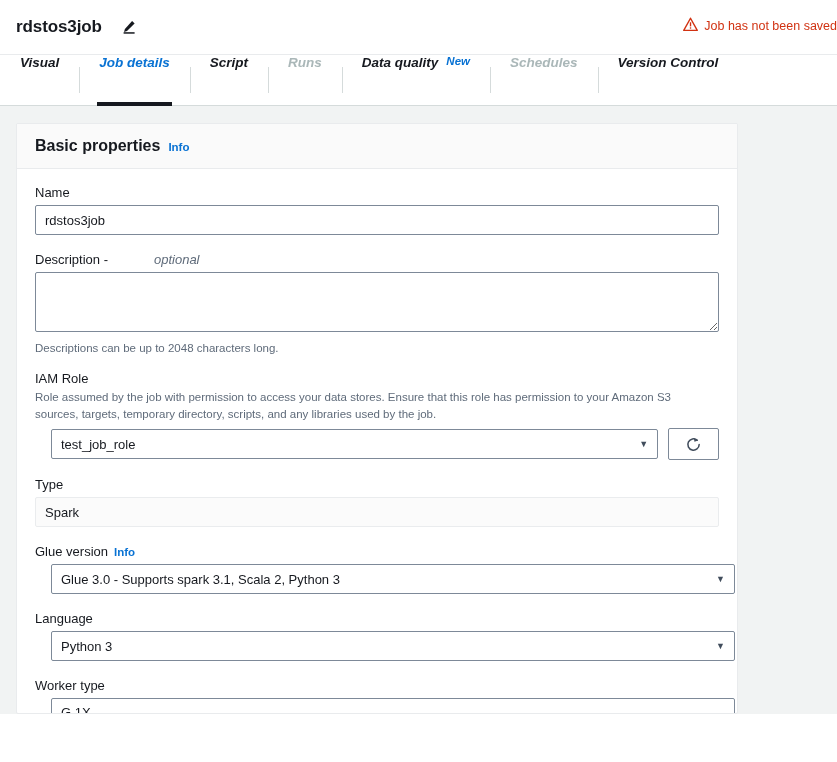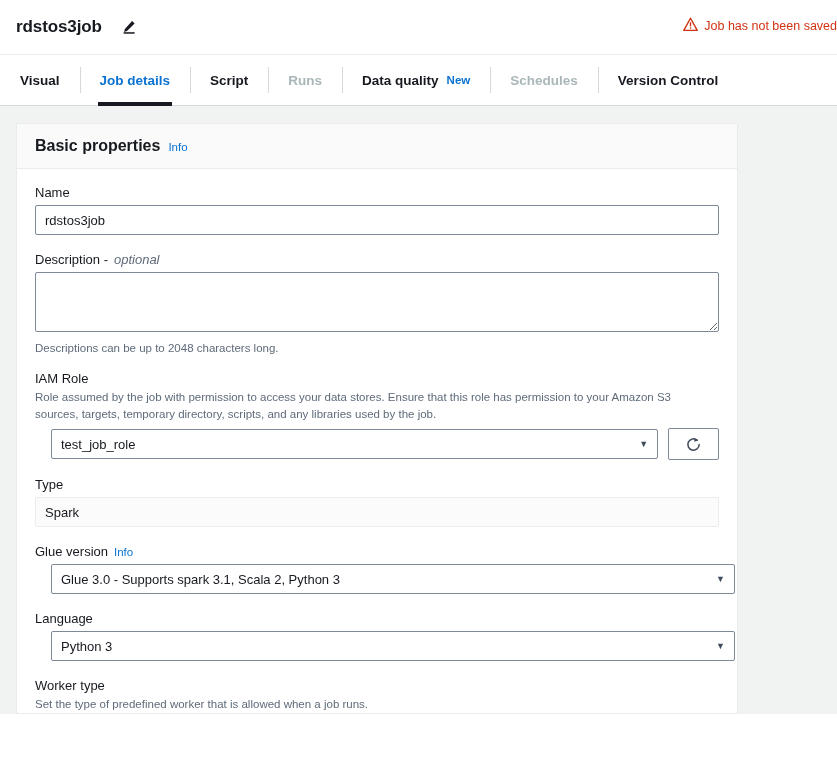--- a/index.html
+++ b/index.html
@@ -55,27 +55,27 @@
     border-top: 1px solid #e9ebed;
     border-bottom: 1px solid #d5dbdb;
     background: #ffffff;
     display: flex;
     align-items: stretch;
     padding-left: 0px;
   }
   .tab {
     position: relative;
     display: flex;
-    align-items: center;
     padding: 0 20px;
     font-size: 13.5px;
     font-weight: bold;
     color: #16191f;
     cursor: pointer;
     white-space: nowrap;
+    font-style: italic;
   }
   .tab + .tab::before {
     content: "";
     position: absolute;
     left: 0; top: 12px; bottom: 12px;
     width: 1px;
     background: #d5dbdb;
   }
   .tab.disabled { color: #aab7b8; cursor: default; }
   .tab.active { color: #0972d3; }
@@ -117,37 +117,37 @@
     gap: 8px;
   }
   .card-header h2 {
     margin: 0;
     font-size: 16px;
     font-weight: bold;
     color: #16191f;
   }
   .info-link {
     font-size: 11.5px;
-    font-weight: normal;
+    font-weight: bold;
     color: #0972d3;
     text-decoration: none;
     cursor: pointer;
   }
   .card-body { padding: 16px 18px 0 18px; }
 
   .field { margin-bottom: 17px; }
   .field-label {
     font-size: 13px;
     color: #16191f;
     margin-bottom: 5px;
     display: flex;
     align-items: baseline;
     gap: 6px;
   }
-  .opt { font-style: italic; color: #5f6b7a; }
+  .opt { font-style: italic; color: #5f6b7a; margin-left: 40px; }
   .field-desc {
     font-size: 11.5px;
     line-height: 1.45;
     color: #5f6b7a;
     margin: -2px 0 6px 0;
     max-width: 648px;
   }
   .field-hint {
     font-size: 11.5px;
     color: #5f6b7a;
@@ -347,21 +347,20 @@
         <div class="select-box">
           <span>Python 3</span>
           <span class="caret">▼</span>
         </div>
       </div>
 
       <div class="field">
         <div class="field-label">
           <span>Worker type</span>
         </div>
-        <div class="field-desc">Set the type of predefined worker that is allowed when a job runs.</div>
         <div class="select-box tall">
           <span>G 1X</span>
           <span class="select-sub">(4vCPU and 16GB RAM)</span>
           <span class="caret">▼</span>
         </div>
       </div>
 
     </div>
   </div>
 </div>

